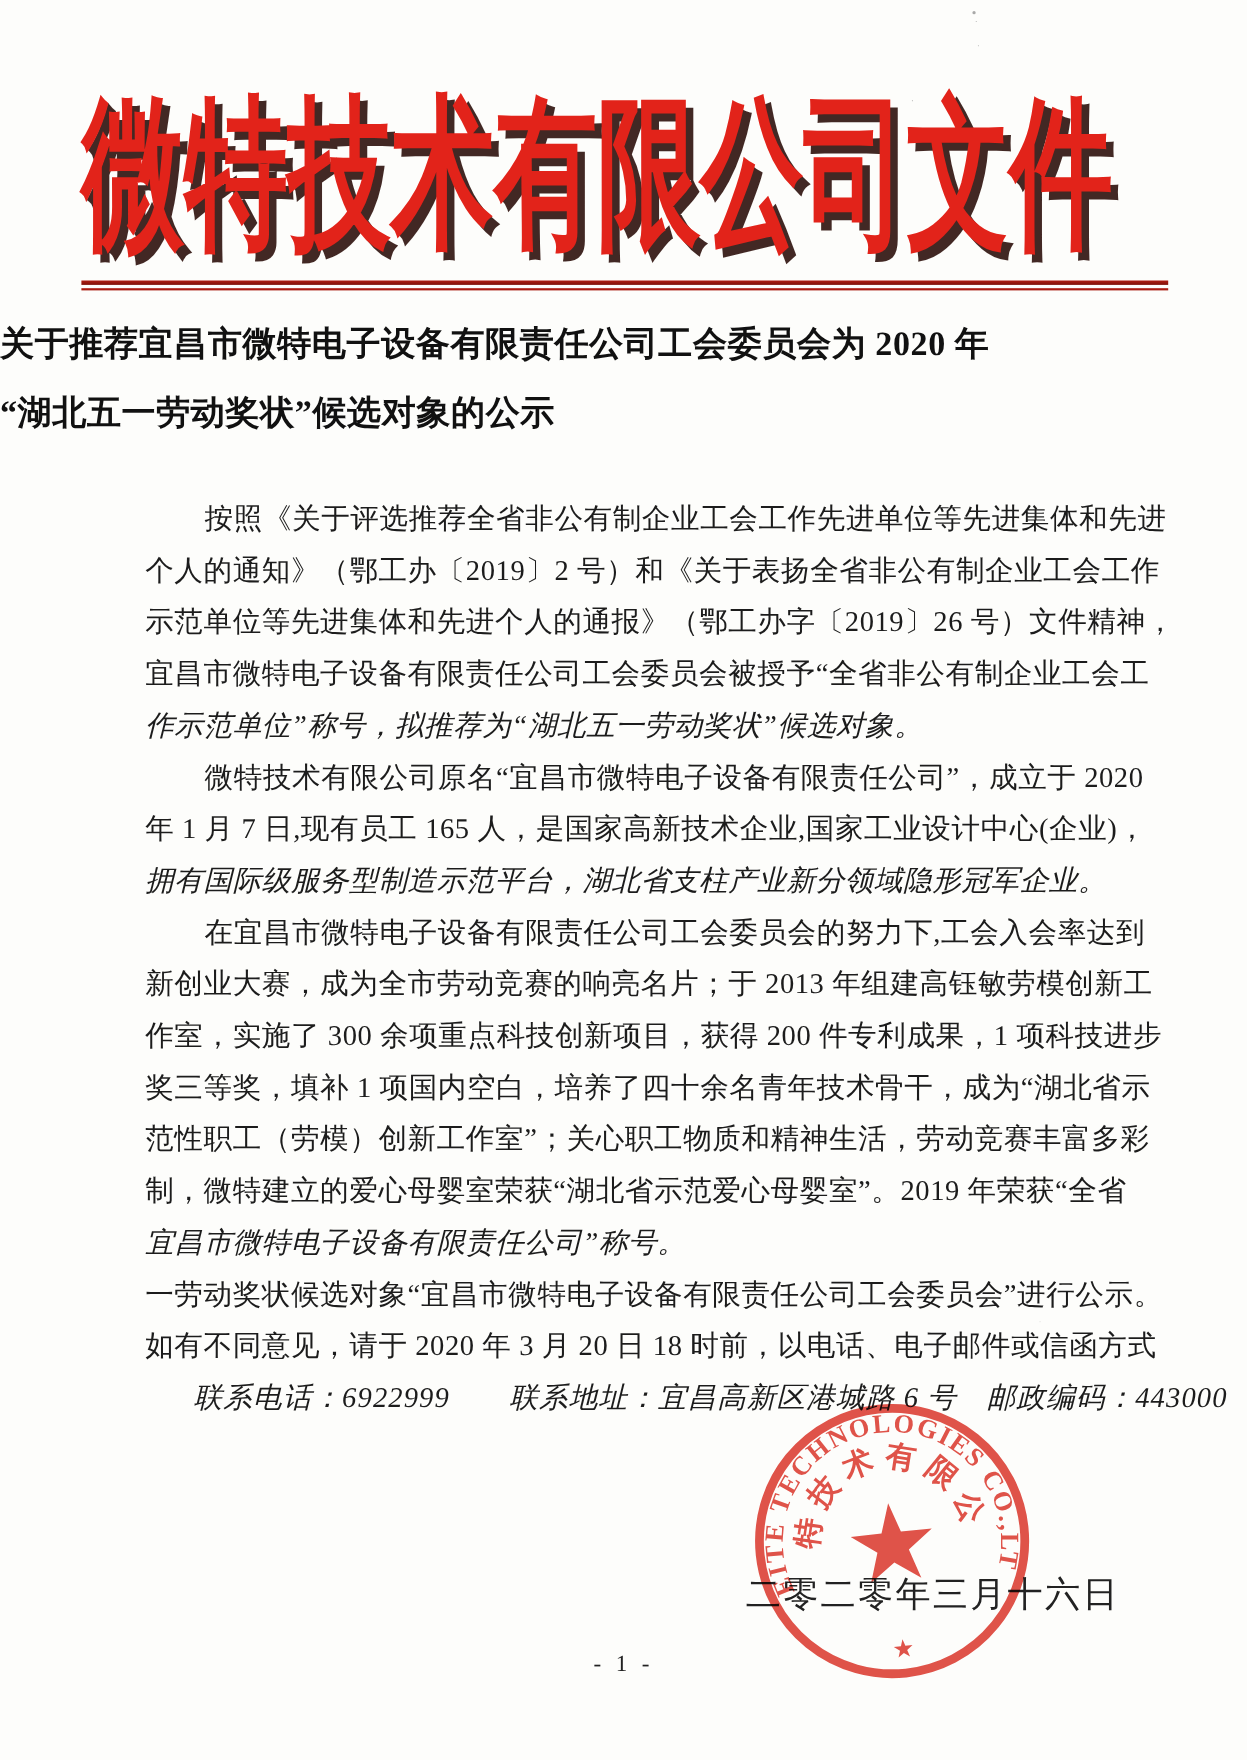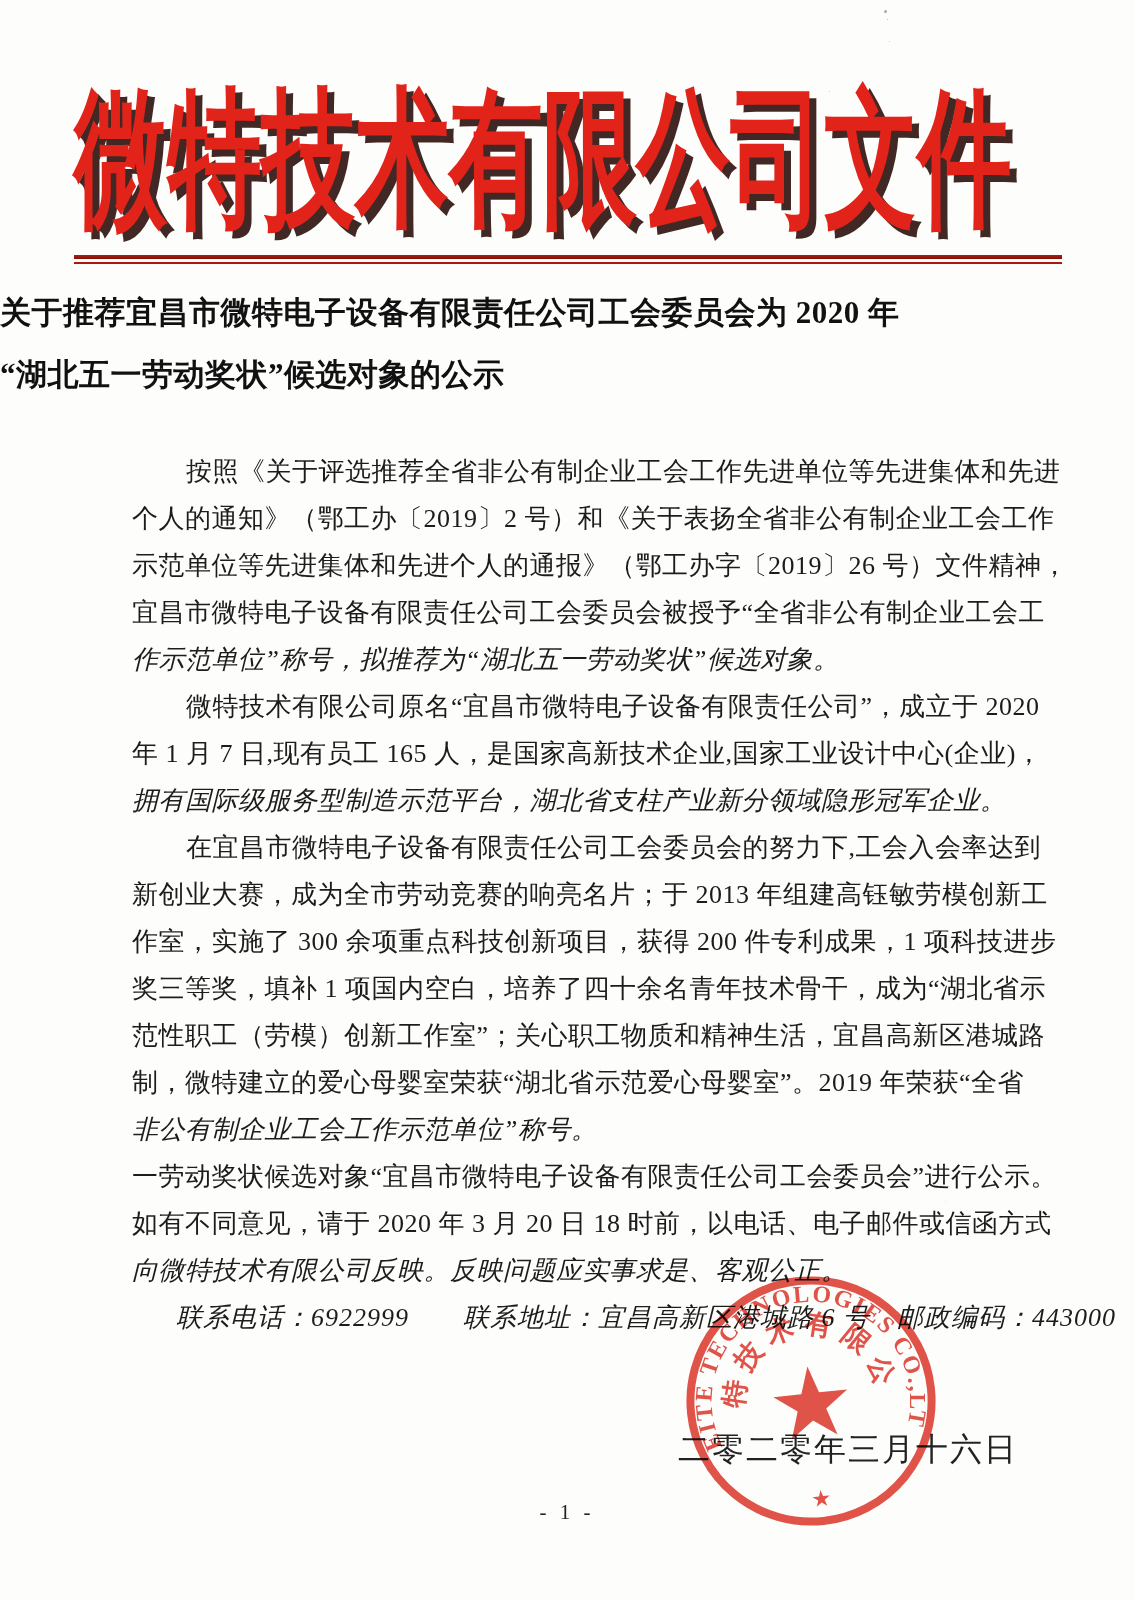--- a/index.html
+++ b/index.html
@@ -103,26 +103,25 @@
       <div class="body-line">示范单位等先进集体和先进个人的通报》（鄂工办字〔2019〕26 号）文件精神，</div>
       <div class="body-line">宜昌市微特电子设备有限责任公司工会委员会被授予“全省非公有制企业工会工</div>
       <div class="body-line no-fill">作示范单位”称号，拟推荐为“湖北五一劳动奖状”候选对象。</div>
       <div class="body-line indent">微特技术有限公司原名“宜昌市微特电子设备有限责任公司”，成立于 2020</div>
       <div class="body-line">年 1 月 7 日,现有员工 165 人，是国家高新技术企业,国家工业设计中心(企业)，</div>
       <div class="body-line no-fill">拥有国际级服务型制造示范平台，湖北省支柱产业新分领域隐形冠军企业。</div>
       <div class="body-line indent">在宜昌市微特电子设备有限责任公司工会委员会的努力下,工会入会率达到</div>
       <div class="body-line">新创业大赛，成为全市劳动竞赛的响亮名片；于 2013 年组建高钰敏劳模创新工</div>
       <div class="body-line">作室，实施了 300 余项重点科技创新项目，获得 200 件专利成果，1 项科技进步</div>
       <div class="body-line">奖三等奖，填补 1 项国内空白，培养了四十余名青年技术骨干，成为“湖北省示</div>
-      <div class="body-line">范性职工（劳模）创新工作室”；关心职工物质和精神生活，宜昌高新区港城路</div>
+      <div class="body-line">范性职工（劳模）创新工作室”；关心职工物质和精神生活，劳动竞赛丰富多彩</div>
       <div class="body-line">制，微特建立的爱心母婴室荣获“湖北省示范爱心母婴室”。2019 年荣获“全省</div>
-      <div class="body-line no-fill">非公有制企业工会工作示范单位”称号。</div>
+      <div class="body-line no-fill">宜昌市微特电子设备有限责任公司”称号。</div>
       <div class="body-line">一劳动奖状候选对象“宜昌市微特电子设备有限责任公司工会委员会”进行公示。</div>
       <div class="body-line">如有不同意见，请于 2020 年 3 月 20 日 18 时前，以电话、电子邮件或信函方式</div>
-      <div class="body-line no-fill">向微特技术有限公司反映。反映问题应实事求是、客观公正。</div>
       <div class="body-line no-fill contact">联系电话：6922999　　联系地址：宜昌高新区港城路 6 号　邮政编码：443000</div>
     </main>
 
   <div class="date-line">二零二零年三月十六日</div>
 
   <div class="page-number">- 1 -</div>
 
   <svg class="seal" viewBox="0 0 300 300" xmlns="http://www.w3.org/2000/svg">
     <defs>
       <path id="engArc" d="M 44.7 188.3 A 112 112 0 1 1 255.3 188.3" fill="none"></path>

